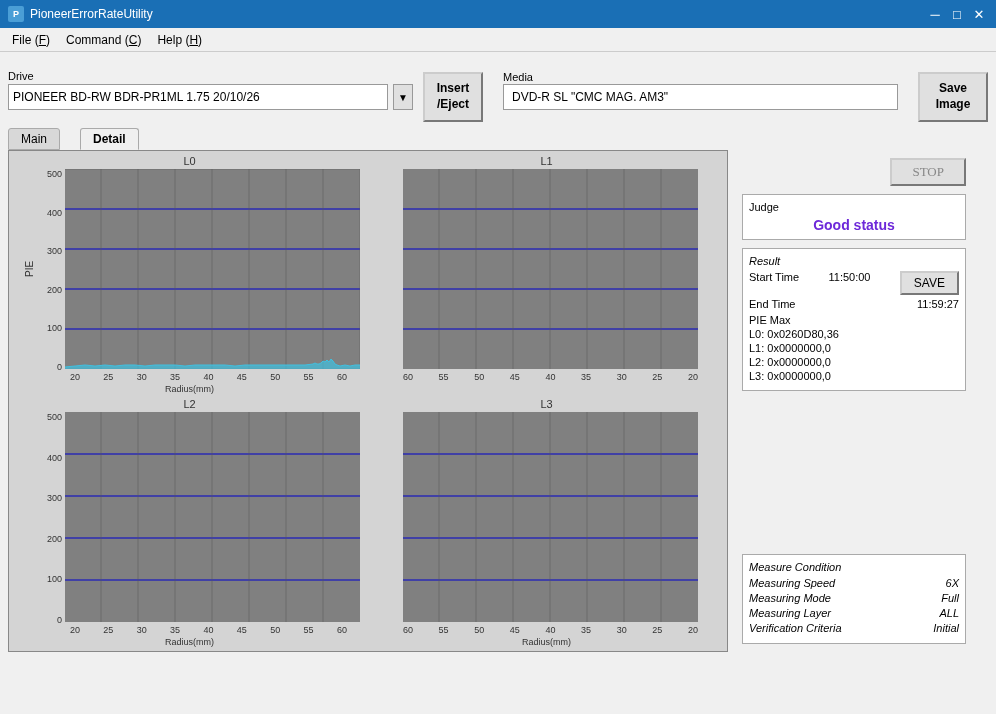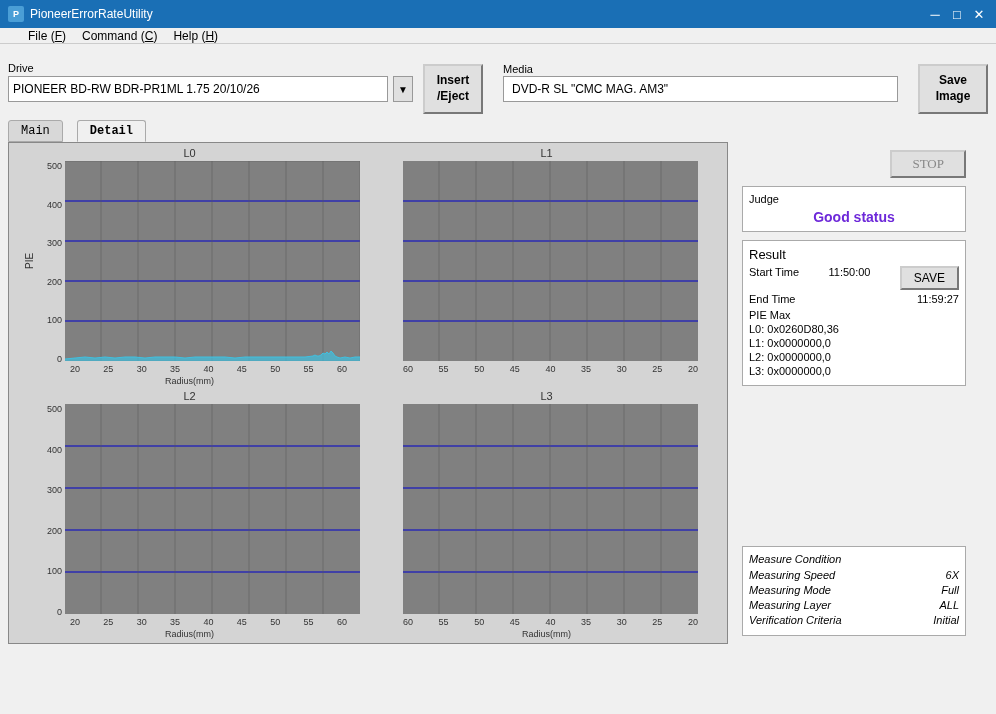--- a/index.html
+++ b/index.html
@@ -46,22 +46,22 @@
       font-size: 13px;
       cursor: pointer;
       display: flex; align-items: center; justify-content: center;
       line-height: 1;
     }
 
     .menu-bar {
       background: #f0f0f0;
       display: flex;
       align-items: center;
-      padding: 2px 20px;
-      height: 16px;
+      padding: 2px 4px;
+      height: 24px;
       border-bottom: 1px solid #ccc;
     }
     .menu-item {
       padding: 2px 8px;
       cursor: pointer;
       font-size: 12px;
       border-radius: 2px;
     }
     .menu-underline { text-decoration: underline; }
 
@@ -149,23 +149,22 @@
       display: flex;
       align-items: center;
       justify-content: center;
       text-align: center;
       line-height: 1.3;
     }
 
     
     .tabs {
       display: flex;
-      gap: 14px;
+      gap: 20px;
       margin-bottom: 0;
-      font-family: Liberation Mono, monospace;
     }
     .tab {
       padding: 3px 12px;
       border: 1px solid #aaa;
       background: #d8d8d8;
       cursor: pointer;
       font-size: 12px;
       border-radius: 3px 3px 0 0;
     }
     .tab.active {
@@ -260,22 +259,23 @@
       font-size: 14px;
       font-weight: bold;
       text-align: center;
     }
     .result-box {
       border: 1px solid #aaa;
       padding: 6px;
       background: white;
     }
     .result-label {
-      font-size: 13px;
+      font-size: 11px;
       margin-bottom: 4px;
+      font-style: italic;
     }
     .result-row {
       display: flex;
       justify-content: space-between;
       font-size: 11px;
       margin-bottom: 3px;
     }
     .save-btn {
       background: #e0e0e0;
       border: 2px outset #ccc;

